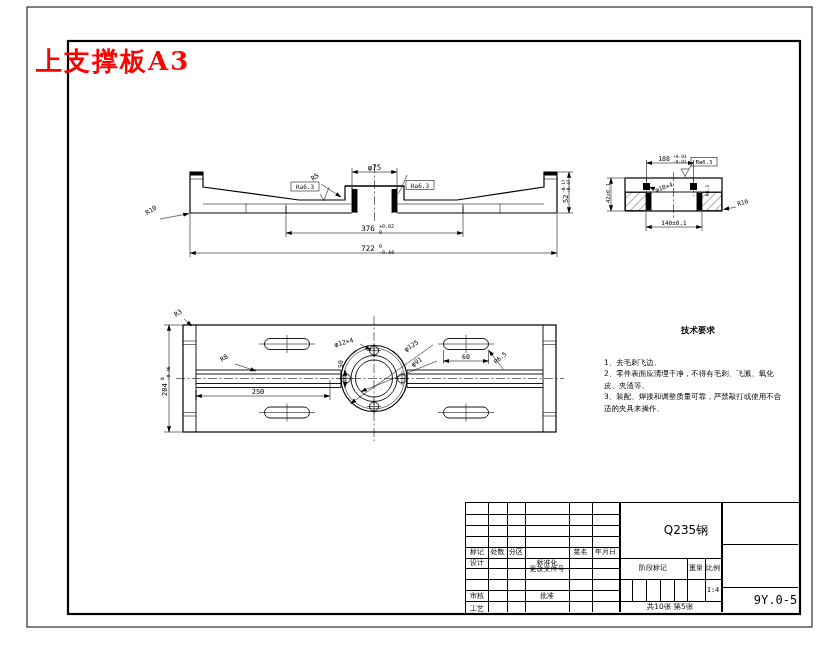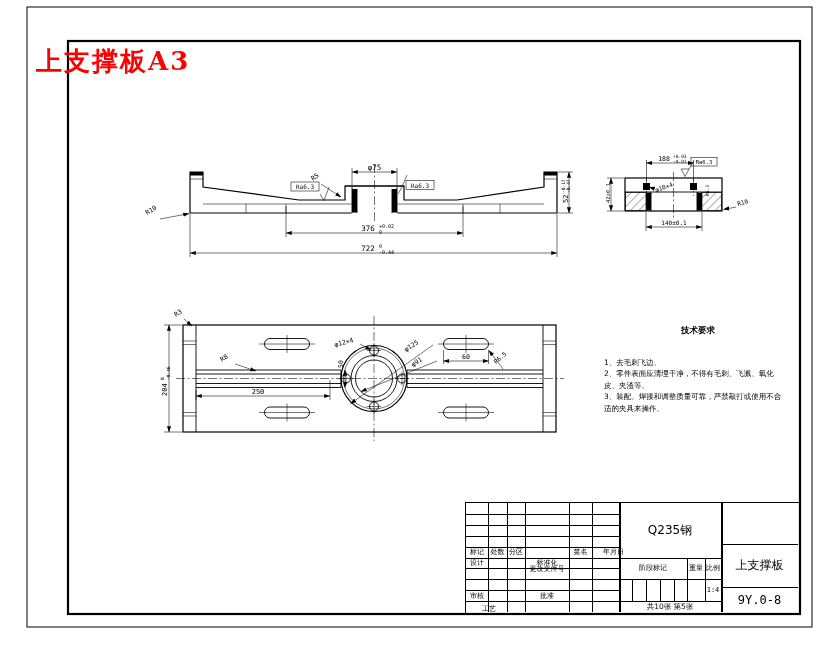--- a/index.html
+++ b/index.html
@@ -13,21 +13,21 @@
   .cl{stroke:#000;stroke-width:0.55;fill:none;stroke-dasharray:9 2.5 2 2.5;}
   .dl{stroke:#000;stroke-width:0.55;fill:none;}
   #red-title{left:36px;top:44px;font-family:"DejaVu Serif",serif;font-weight:bold;
              font-size:26px;letter-spacing:2px;color:#ff0000;white-space:nowrap;}
   #tech-req{left:604px;top:325px;width:188px;font-size:7.5px;line-height:11.5px;white-space:nowrap;}
   #tech-req .tr-title{text-align:center;font-size:8.5px;font-weight:bold;margin-bottom:20px;}
   #title-block{left:465px;top:502px;width:335px;height:112px;border:1.5px solid #000;box-sizing:border-box;}
   #title-block .ln{position:absolute;background:#000;}
   #title-block .cell{position:absolute;display:flex;align-items:center;justify-content:center;
                      font-size:7px;white-space:nowrap;overflow:hidden;}
-  .big{font-size:12px !important;}
+  .big{font-size:12px !important;margin-left:16px;}
   .mono{font-family:"DejaVu Sans Mono",monospace;}
 </style>
 </head>
 <body>
 
 <svg class="abs" width="830" height="654" viewBox="0 0 830 654" style="left:0;top:0;">
   <defs>
     <pattern id="h45" width="6" height="6" patternUnits="userSpaceOnUse" patternTransform="rotate(45)">
       <line x1="0" y1="0" x2="0" y2="6" stroke="#000" stroke-width="0.65"></line>
     </pattern>
@@ -290,29 +290,28 @@
 
   <div class="ln" style="left:255px;top:0;width:1.5px;height:109px;"></div>
   <div class="ln" style="left:255px;top:41px;width:77px;height:1px;"></div>
   <div class="ln" style="left:255px;top:84px;width:77px;height:1px;"></div>
 
   <div class="cell" style="left:0;top:43.6px;width:22px;height:10.9px;">标记</div>
   <div class="cell" style="left:22px;top:43.6px;width:19px;height:10.9px;">处数</div>
   <div class="cell" style="left:41px;top:43.6px;width:18px;height:10.9px;">分区</div>
   <div class="cell" style="left:59px;top:61px;width:44px;height:10.9px;">更改文件号</div>
   <div class="cell" style="left:103px;top:43.6px;width:23px;height:10.9px;">签名</div>
-  <div class="cell" style="left:134px;top:43.6px;width:27px;height:10.9px;">年月日</div>
+  <div class="cell" style="left:126px;top:43.6px;width:27px;height:10.9px;">年月日</div>
   <div class="cell" style="left:0;top:54.5px;width:22px;height:10.9px;">设计</div>
   <div class="cell" style="left:59px;top:54.5px;width:44px;height:10.9px;">标准化</div>
   <div class="cell" style="left:0;top:87.2px;width:22px;height:10.9px;">审核</div>
-  <div class="cell" style="left:12px;top:98.1px;width:22px;height:15px;">工艺</div>
+  <div class="cell" style="left:0;top:98.1px;width:22px;height:15px;">工艺</div>
   <div class="cell" style="left:59px;top:83px;width:44px;height:19px;">批准</div>
 
   <div class="cell big" style="left:153px;top:0;width:102px;height:54.5px;">Q235钢</div>
   <div class="cell" style="left:153px;top:54.5px;width:68px;height:21.8px;">阶段标记</div>
   <div class="cell" style="left:221px;top:54.5px;width:18px;height:21.8px;">重量</div>
   <div class="cell" style="left:239px;top:54.5px;width:16px;height:21.8px;">比例</div>
   <div class="cell mono" style="left:239px;top:76.3px;width:16px;height:21.8px;">1:4</div>
   <div class="cell" style="left:153px;top:98.1px;width:102px;height:10.9px;font-size:7.5px;">共10张 第5张</div>
 
-  <div class="cell big" style="left:255px;top:41px;width:77px;height:43px;">上支撑板</div>
-  <div class="cell big mono" style="left:255px;top:84px;width:77px;height:25px;">9Y.0-8</div>
+  <div class="cell big mono" style="left:255px;top:84px;width:77px;height:25px;">9Y.0-5</div>
 </div>
 
 </body></html>

